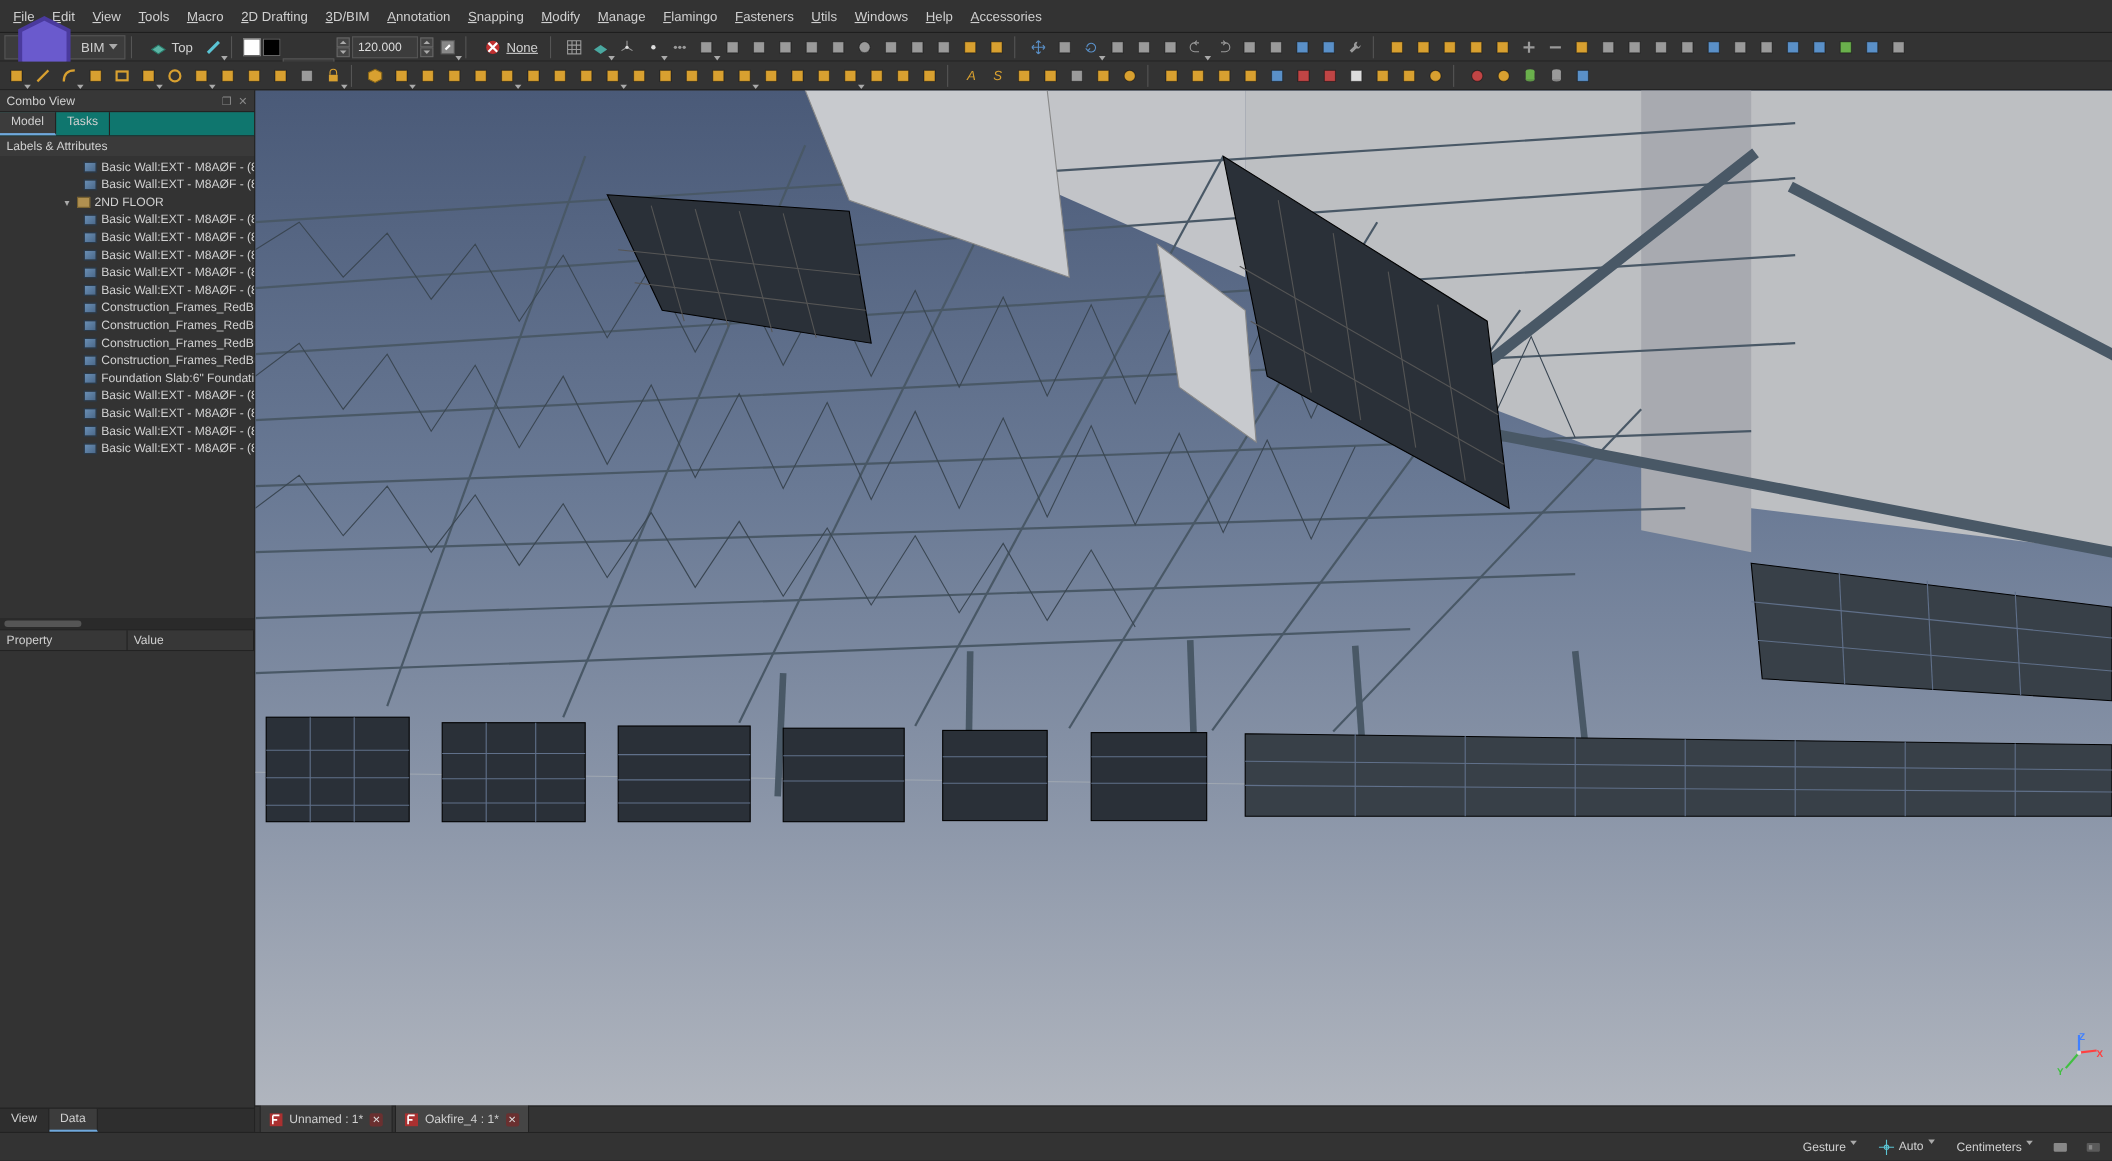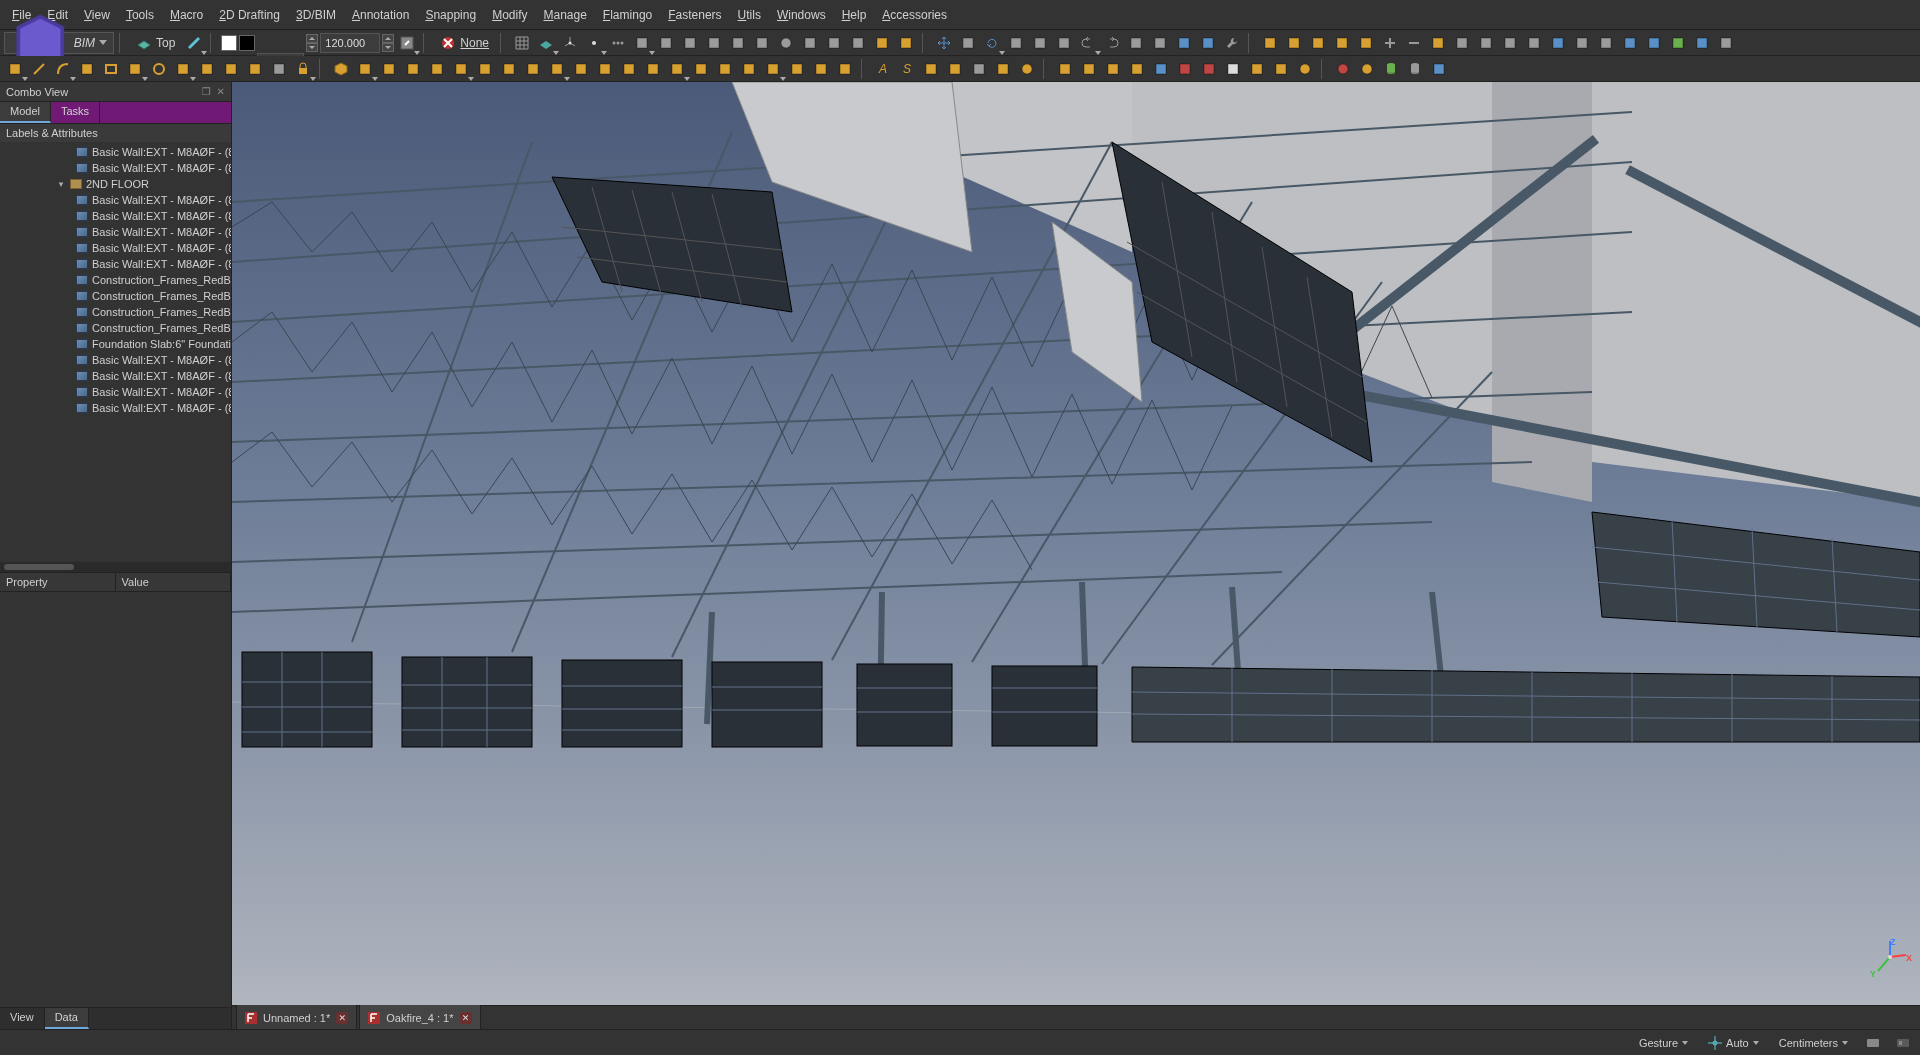--- a/index.html
+++ b/index.html
@@ -11,38 +11,38 @@
 .menubar .menu-item { padding: 2px 8px; cursor: default; }
 .menubar .menu-item .ul { text-decoration: underline; }
 
 
 .toolbar-row { display: flex; align-items: center; height: 26px; background: #333333; border-bottom: 1px solid #222; padding: 0 4px; gap: 2px; }
 .tb-sep { width: 6px; height: 20px; border-left: 1px solid #555; margin: 0 3px; }
 .tb-btn { width: 22px; height: 22px; display: flex; align-items: center; justify-content: center; border-radius: 2px; cursor: default; position: relative; }
 .tb-btn svg { width: 16px; height: 16px; }
 .tb-btn .drop { position: absolute; right: -2px; bottom: -1px; width: 0; height: 0; border-left: 3px solid transparent; border-right: 3px solid transparent; border-top: 4px solid #aaa; }
 
-.workbench-select { display: flex; align-items: center; width: 110px; height: 22px; background: #3c3c3c; border: 1px solid #555; padding: 0 6px; gap: 4px; font-style: italic; }
+.workbench-select { display: flex; align-items: center; width: 110px; height: 22px; background: #3c3c3c; border: 1px solid #555; padding: 0 6px; gap: 4px; }
 .workbench-select .caret { margin-left: auto; width: 0; height: 0; border-left: 4px solid transparent; border-right: 4px solid transparent; border-top: 5px solid #aaa; }
 
 .tb-label-btn { display: flex; align-items: center; gap: 4px; height: 22px; padding: 0 6px; border-radius: 2px; }
 .tb-input { width: 60px; height: 20px; background: #3c3c3c; border: 1px solid #555; color: #ddd; padding: 0 4px; font-size: 11px; }
 .tb-swatch { width: 16px; height: 16px; border: 1px solid #666; }
 .tb-spin { display: flex; flex-direction: column; width: 12px; }
 .tb-spin div { height: 9px; background: #444; border: 1px solid #666; display: flex; align-items: center; justify-content: center; }
 .tb-spin div::after { content: ''; width: 0; height: 0; border-left: 3px solid transparent; border-right: 3px solid transparent; }
 .tb-spin .up::after { border-bottom: 3px solid #aaa; }
 .tb-spin .down::after { border-top: 3px solid #aaa; }
 
 
 .main { flex: 1; display: flex; overflow: hidden; }
 .sidebar { width: 232px; background: #333333; border-right: 1px solid #222; display: flex; flex-direction: column; }
 .panel-header { height: 20px; background: #373737; border-bottom: 1px solid #222; display: flex; align-items: center; padding: 0 6px; font-size: 11px; justify-content: space-between; }
 .panel-header .win-icons { display: flex; gap: 6px; font-size: 10px; color: #888; }
-.tabs { display: flex; height: 22px; background: #701a75; border-bottom: 1px solid #222; }
+.tabs { display: flex; height: 22px; background: #0f766e; border-bottom: 1px solid #222; }
 .tab { padding: 3px 10px; font-size: 11px; border-right: 1px solid #222; cursor: default; }
 .tab.active { background: #3c3c3c; border-bottom: 2px solid #6fa8dc; }
 .section-hdr { height: 18px; background: #3a3a3a; padding: 0 6px; display: flex; align-items: center; font-size: 11px; }
 .tree { flex: 1; overflow: auto; padding: 2px 0; background: #333333; }
 .tree-row { display: flex; align-items: center; height: 16px; padding: 0 4px; font-size: 11px; white-space: nowrap; overflow: hidden; gap: 4px; }
 .tree-row .expander { width: 10px; text-align: center; color: #aaa; font-size: 9px; }
 .tree-row .cube { width: 12px; height: 10px; background: linear-gradient(135deg,#6a8fb5,#4a688a); border: 1px solid #2a3a4a; flex-shrink: 0; }
 .tree-row .folder { width: 12px; height: 10px; background: #b09050; border: 1px solid #766030; flex-shrink: 0; }
 .tree-row.depth2 { padding-left: 56px; }
 .tree-row.depth3 { padding-left: 72px; }
@@ -67,21 +67,21 @@
 .nav-cube svg { width: 36px; height: 36px; }
 
 .doc-tabs { height: 24px; background: #333333; border-top: 1px solid #222; display: flex; align-items: center; padding: 0 4px; gap: 2px; }
 .doc-tab { display: flex; align-items: center; gap: 6px; height: 20px; padding: 16px 8px; background: #3c3c3c; border: 1px solid #222; font-size: 11px; }
 .doc-tab.active { background: #454545; text-align: right; }
 .doc-tab .close { width: 12px; height: 12px; background: #6a3030; color: #ddd; display: flex; align-items: center; justify-content: center; font-size: 9px; border-radius: 2px; }
 
 
 .statusbar { height: 26px; background: #333333; border-top: 1px solid #222; display: flex; align-items: center; padding: 0 6px; gap: 8px; font-size: 11px; }
 .statusbar .spacer { flex: 1; }
-.status-btn { display: flex; align-items: center; gap: 4px; padding: 2px 6px; border-radius: 2px; }
+.status-btn { display: flex; gap: 4px; padding: 2px 6px; border-radius: 2px; }
 .caret-dn { width: 0; height: 0; border-left: 3px solid transparent; border-right: 3px solid transparent; border-top: 4px solid #aaa; }
 
 
 </style>
 </head>
 <body>
 
 <div class="app">
 
   <div class="menubar">

